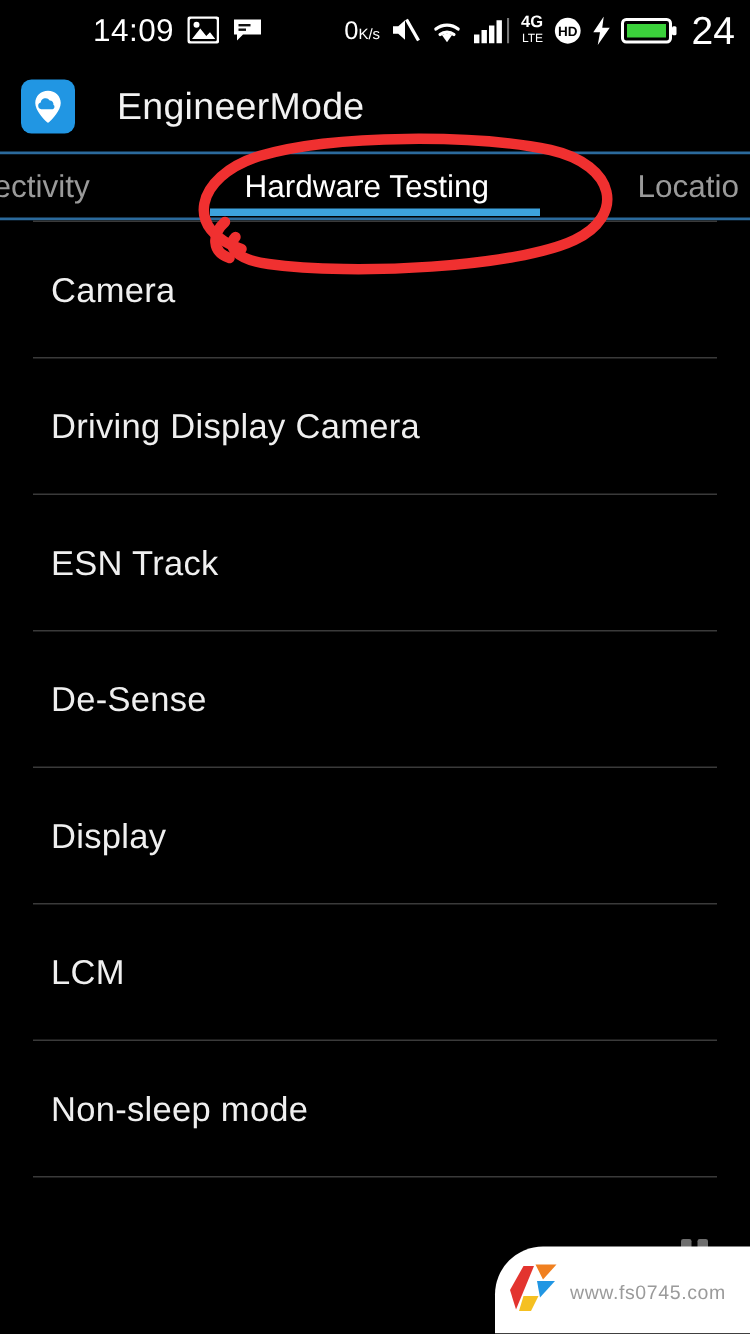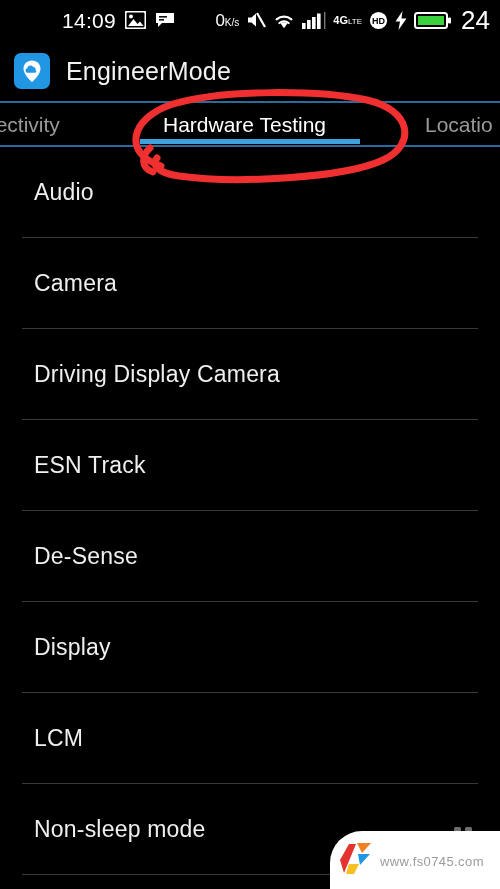--- a/index.html
+++ b/index.html
@@ -87,21 +87,21 @@
     border-radius: 7px;
     background: #2196e3;
     display: flex;
     align-items: center;
     justify-content: center;
     flex: 0 0 auto;
   }
   .app-title {
     font-size: 25px;
     color: #f2f2f2;
-    margin-left: 16px;
+    margin-left: 28px;
     font-weight: 400;
     letter-spacing: 0.2px;
   }
 
   
   .tab-rule-top {
     position: absolute;
     top: 101px; left: 0;
     width: 500px;
     height: 2px;
@@ -279,21 +279,21 @@
     <span>
       <svg class="icon-sq" width="24" height="17" viewBox="0 0 24 17">
         <rect x="0" y="11" width="3.6" height="6" fill="#ffffff"></rect>
         <rect x="5" y="8" width="3.6" height="9" fill="#ffffff"></rect>
         <rect x="10" y="5" width="3.6" height="12" fill="#ffffff"></rect>
         <rect x="15" y="1.5" width="3.6" height="15.5" fill="#ffffff"></rect>
         <rect x="22" y="0" width="1.4" height="17" fill="#777777"></rect>
       </svg>
     </span>
 
-    <span style="display:flex;flex-direction:row;line-height:1;align-items:flex-end;">
+    <span style="display:flex;flex-direction:column;line-height:1;align-items:flex-end;">
       <i style="font-style:normal;font-size:11px;font-weight:bold;">4G</i>
       <i style="font-style:normal;font-size:8px;font-weight:normal;margin-top:1px;">LTE</i>
     </span>
 
     <span>
       <svg class="icon-sq" width="19" height="19" viewBox="0 0 19 19">
         <circle cx="9.5" cy="9.5" r="8.6" fill="#ffffff"></circle>
         <text x="9.5" y="13" font-size="9" font-family="Liberation Sans, sans-serif" font-weight="bold" fill="#000000" text-anchor="middle">HD</text>
       </svg>
     </span>
@@ -329,23 +329,20 @@
 <div class="tab-rule-top"></div>
 <div class="tab-bar">
   <div class="tab tab-prev">nectivity</div>
   <div class="tab tab-active">Hardware Testing</div>
   <div class="tab tab-next">Locatio</div>
 </div>
 <div class="tab-indicator"></div>
 <div class="tab-rule-bottom"></div>
 
 <div class="list">
-  <div class="list-item">
-    <span class="list-item-label">Audio</span>
-  </div>
   <div class="divider"></div>
 
   <div class="list-item">
     <span class="list-item-label">Camera</span>
   </div>
   <div class="divider"></div>
 
   <div class="list-item">
     <span class="list-item-label">Driving Display Camera</span>
   </div>

